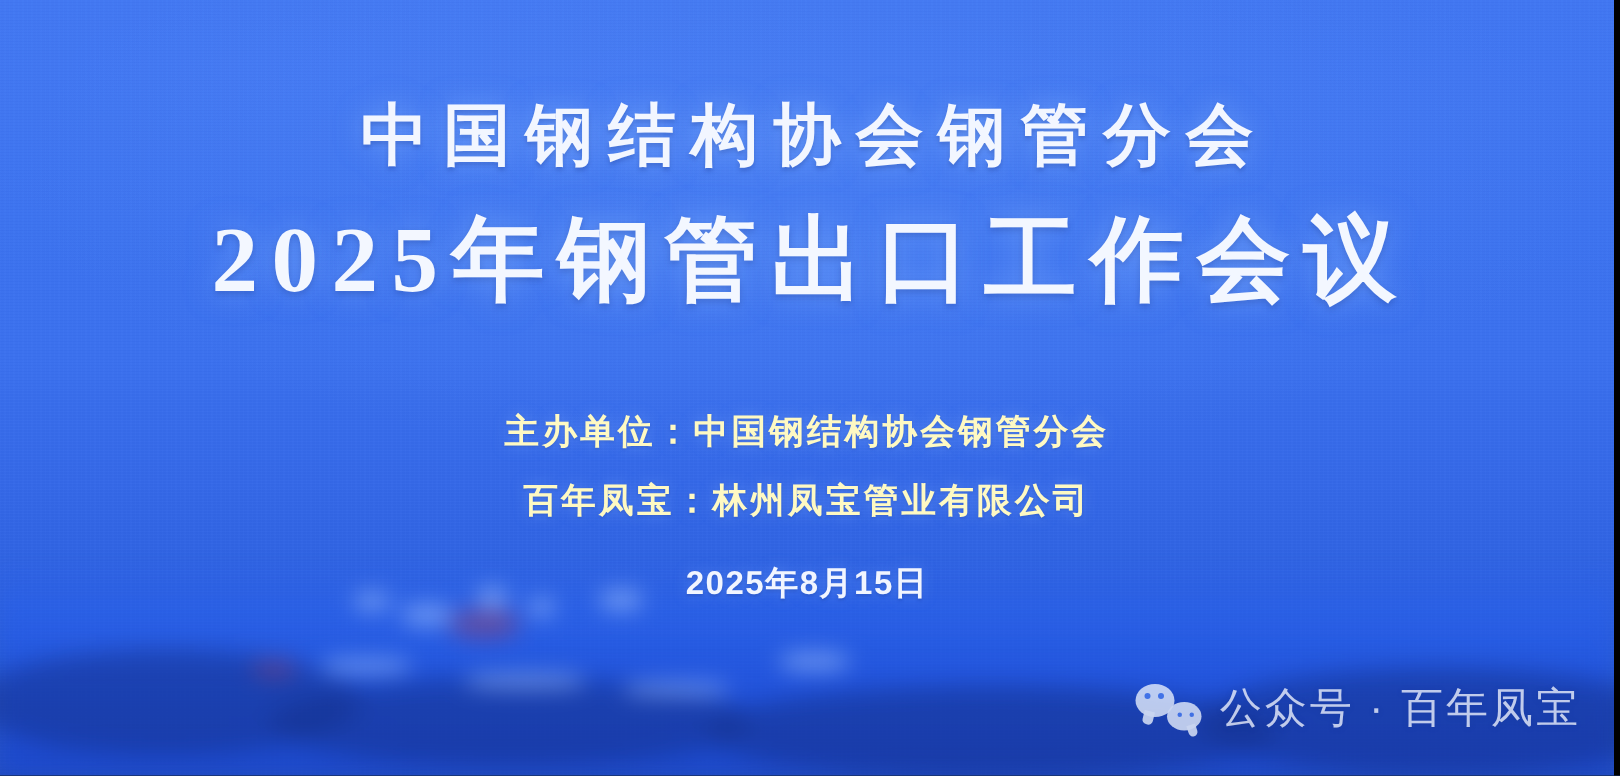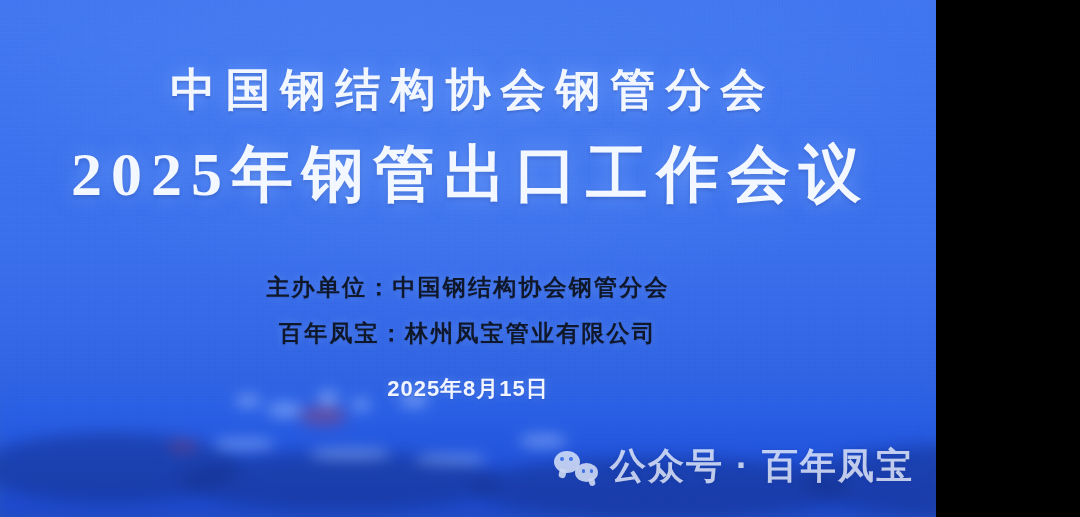--- a/index.html
+++ b/index.html
@@ -3,21 +3,21 @@
 <meta charset="utf-8">
 <style>
   html, body {
     margin: 0;
     padding: 0;
     background: #000;
   }
 
   #stage {
     position: relative;
-    width: 936px;
+    width: 1076px;
     height: 517px;
     overflow: hidden;
     font-family: "Liberation Sans", "DejaVu Sans", sans-serif;
     background: #3b72ef;
     user-select: none;
   }
 
   
   .bg-base {
     position: absolute;
@@ -137,21 +137,21 @@
       0 2px 4px rgba(20,50,140,0.35);
   }
 
   .subtitle {
     position: absolute;
     left: 0;
     right: 0;
     font-size: 23px;
     font-weight: 700;
     letter-spacing: 2.2px;
-    color: #0f172a;
+    color: #fef9c3;
     text-shadow: 0 0 10px rgba(130,175,255,0.45), 0 1px 2px rgba(20,50,140,0.3);
   }
   .subtitle.s1 { top: 272px; }
   .subtitle.s2 { top: 318px; }
 
   .event-date {
     position: absolute;
     top: 374px;
     left: 0;
     right: 0;
@@ -216,22 +216,22 @@
     border-radius: 50%;
     background: #4a7cf0;
     z-index: 3;
   }
   .watermark .wechat-icon .d1 { left: 6px;  top: 7px; }
   .watermark .wechat-icon .d2 { left: 15px; top: 7px; }
   .watermark .wechat-icon .d3 { right: 13px; bottom: 11px; width: 3.5px; height: 3.5px; }
   .watermark .wechat-icon .d4 { right: 5px;  bottom: 11px; width: 3.5px; height: 3.5px; }
 
   .watermark .wm-text {
-    font-size: 36px;
-    font-weight: 700;
+    font-size: 28px;
+    font-weight: 400;
     letter-spacing: 2px;
     color: rgba(244,248,255,0.93);
     white-space: nowrap;
     text-shadow: 0 1px 4px rgba(20,50,140,0.35);
   }
 </style>
 </head>
 <body>
 
 <div id="stage">

